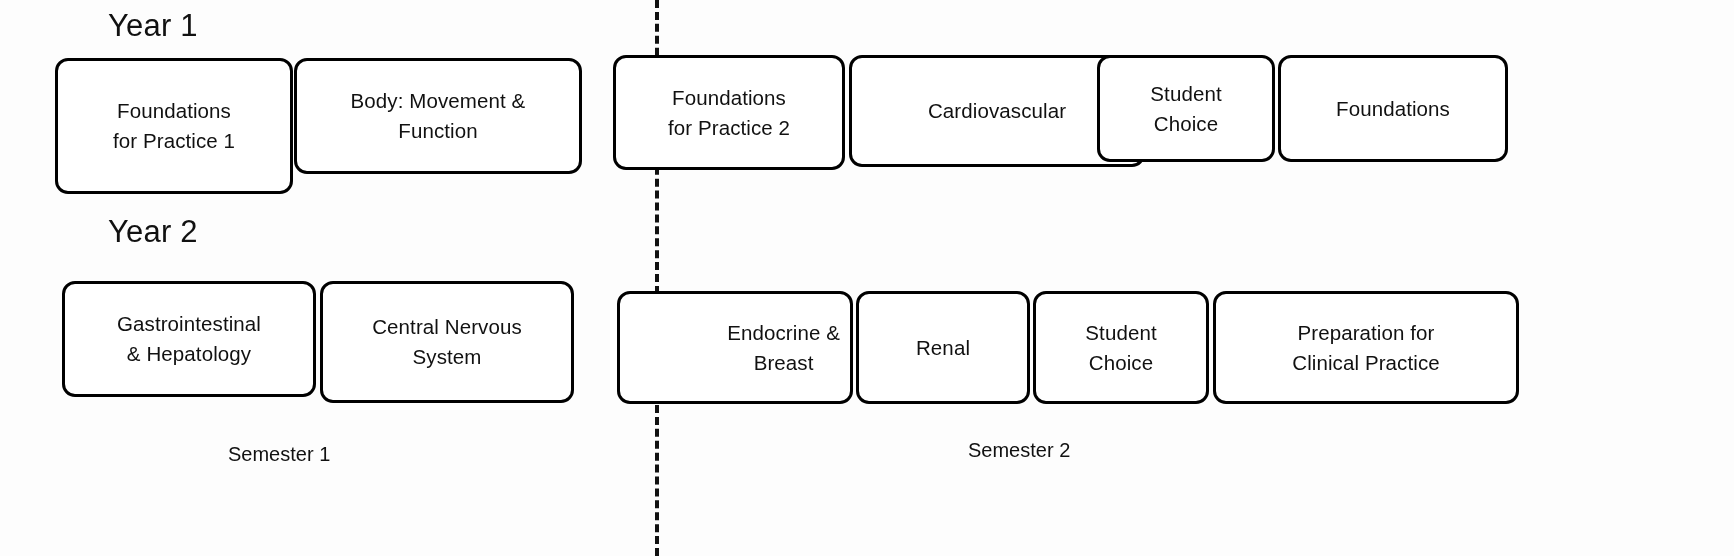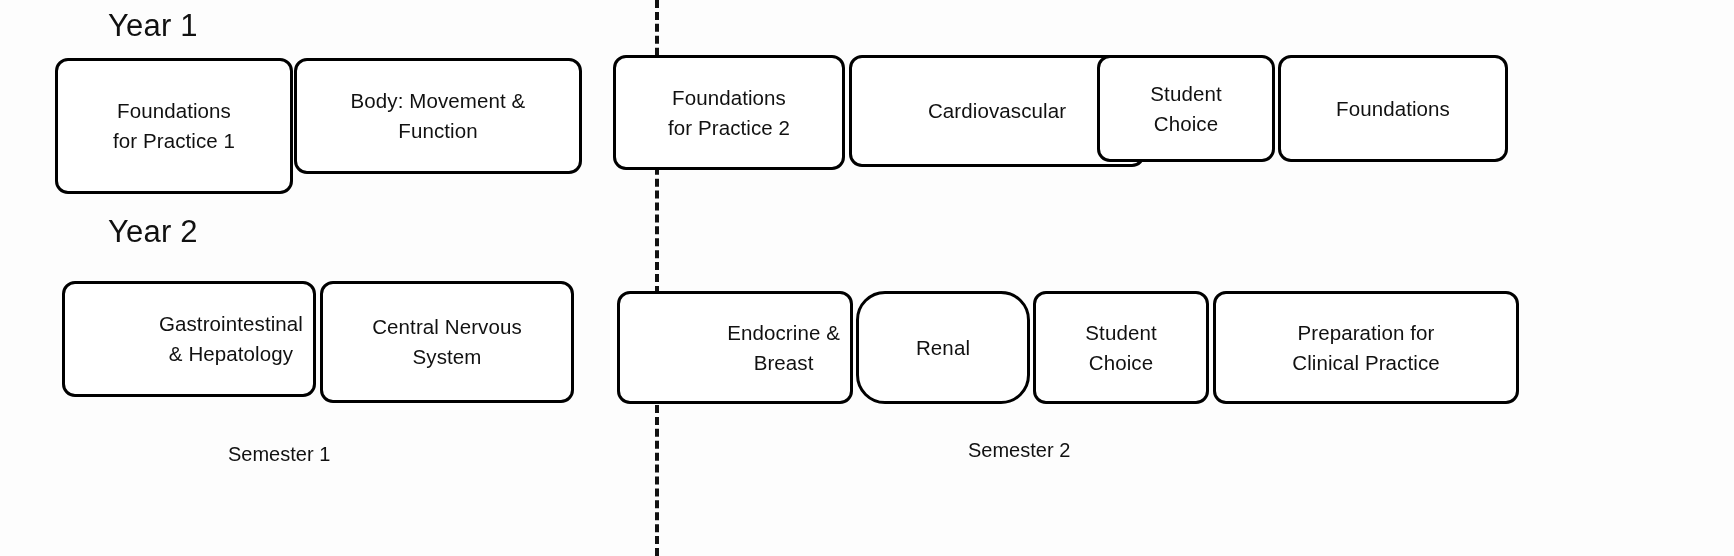--- a/index.html
+++ b/index.html
@@ -61,26 +61,26 @@
   #b-y1s1-0{ left:55px;  top:58px;  width:238px; height:136px; }
   #b-y1s1-1{ left:294px; top:58px;  width:288px; height:116px; }
 
   
   #b-y1s2-0{ left:613px;  top:55px; width:232px; height:115px; }
   #b-y1s2-1{ left:849px;  top:55px; width:296px; height:112px;text-align:right; }
   #b-y1s2-2{ left:1097px; top:55px; width:178px; height:107px; }
   #b-y1s2-3{ left:1278px; top:55px; width:230px; height:107px; }
 
   
-  #b-y2s1-0{ left:62px;  top:281px; width:254px; height:116px;justify-content:flex-end; }
+  #b-y2s1-0{ left:62px;  top:281px; width:254px; height:116px; }
   #b-y2s1-1{ left:320px; top:281px; width:254px; height:122px; }
 
   
   #b-y2s2-0{ left:617px;  top:291px; width:236px; height:113px;justify-content:flex-end; }
-  #b-y2s2-1{ left:856px;  top:291px; width:174px; height:113px;border-radius:29px; }
+  #b-y2s2-1{ left:856px;  top:291px; width:174px; height:113px; }
   #b-y2s2-2{ left:1033px; top:291px; width:176px; height:113px; }
   #b-y2s2-3{ left:1213px; top:291px; width:306px; height:113px; }
 
   
   .semester-label{
     position:absolute;
     font-size:20px;
     line-height:1;
     color:#111111;
     white-space:nowrap;

